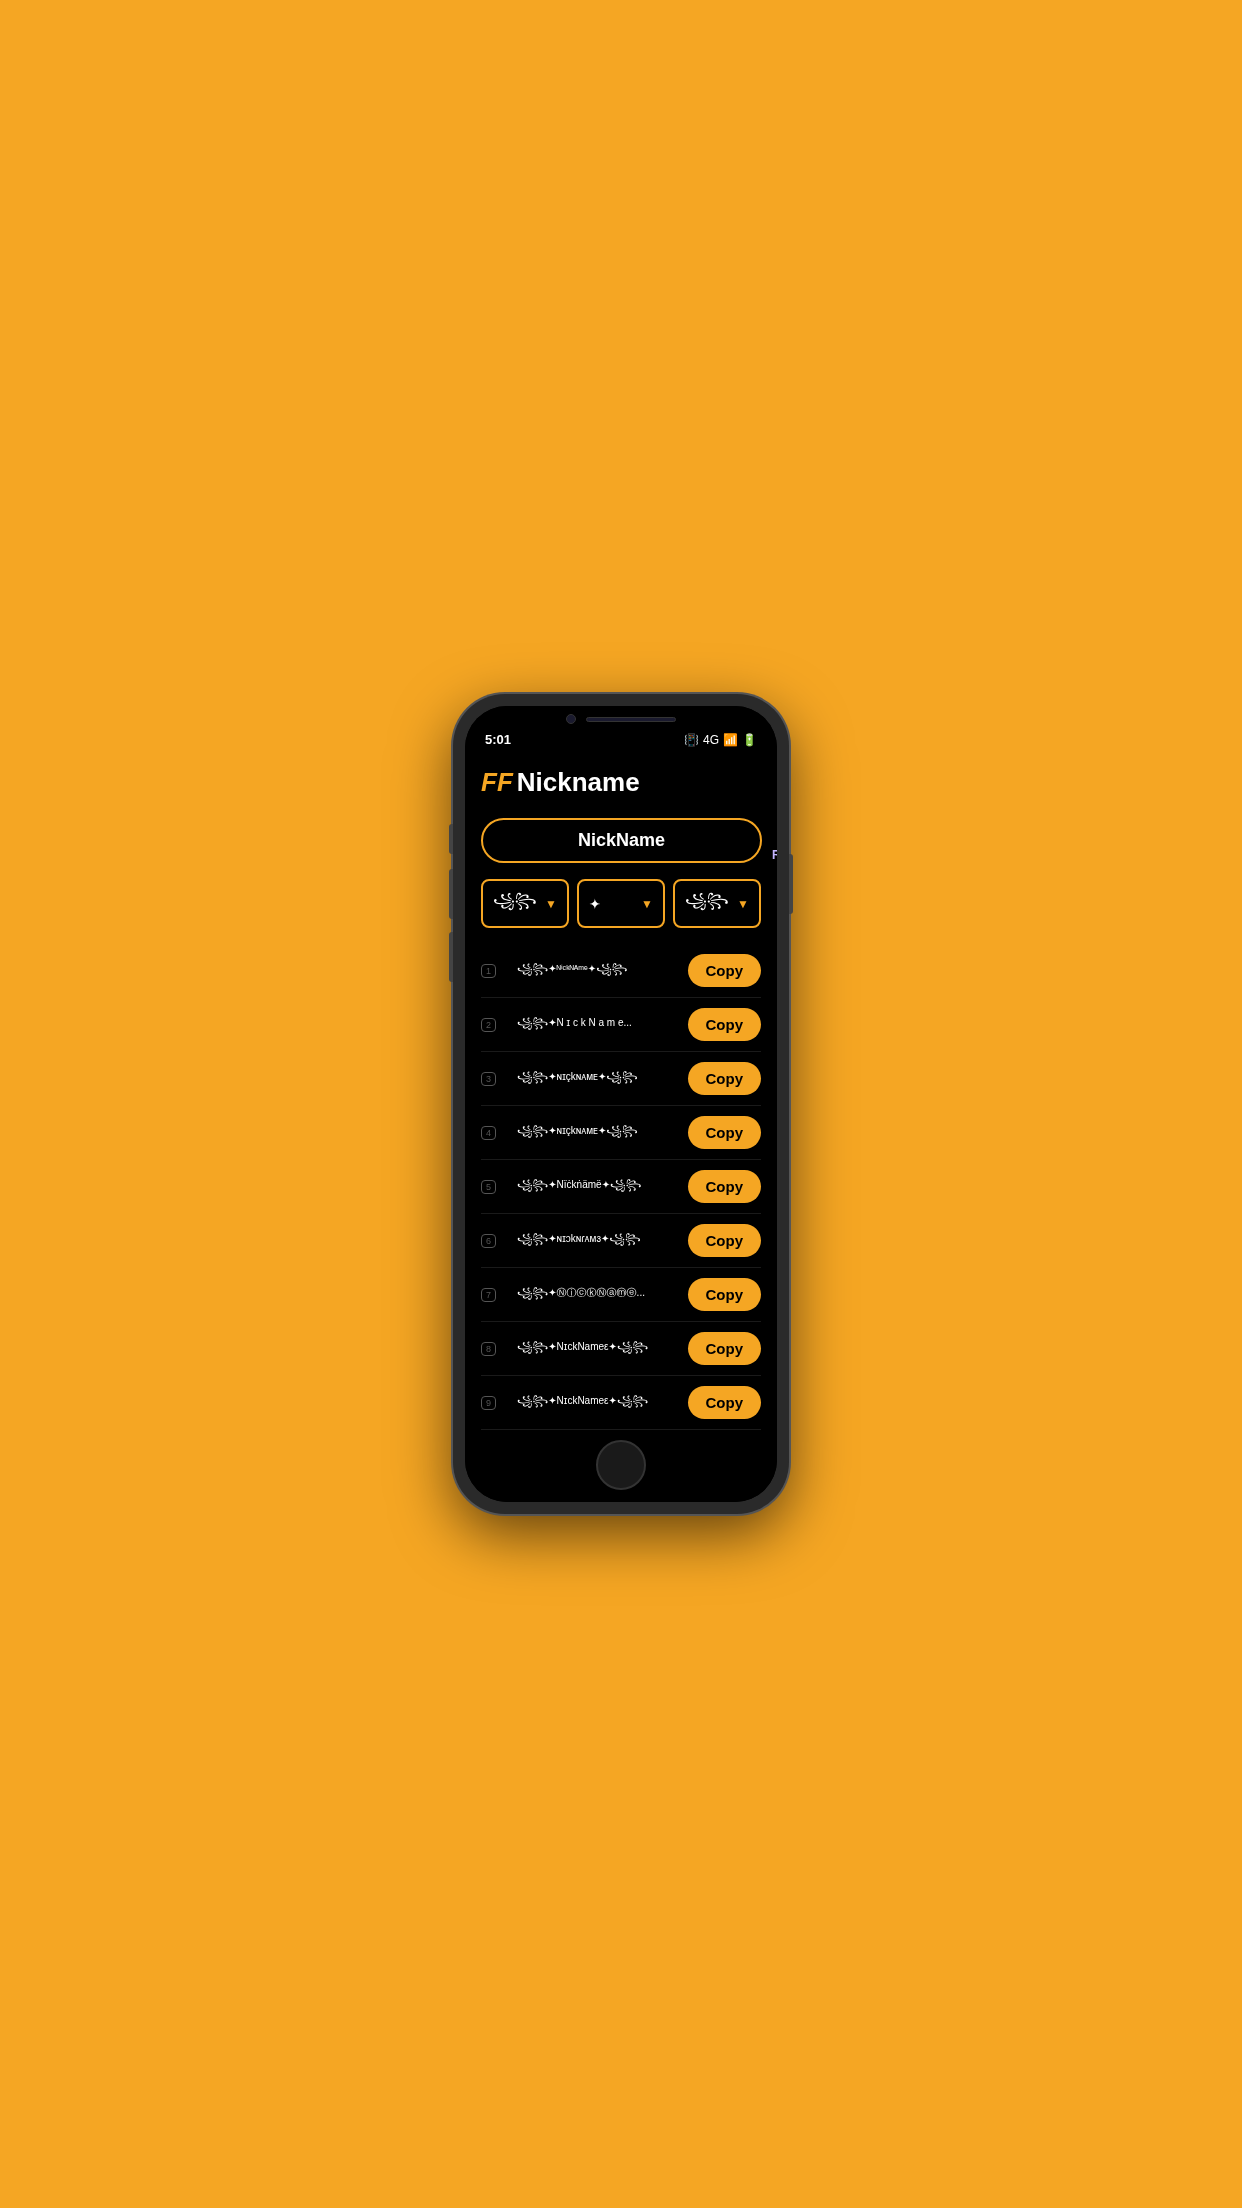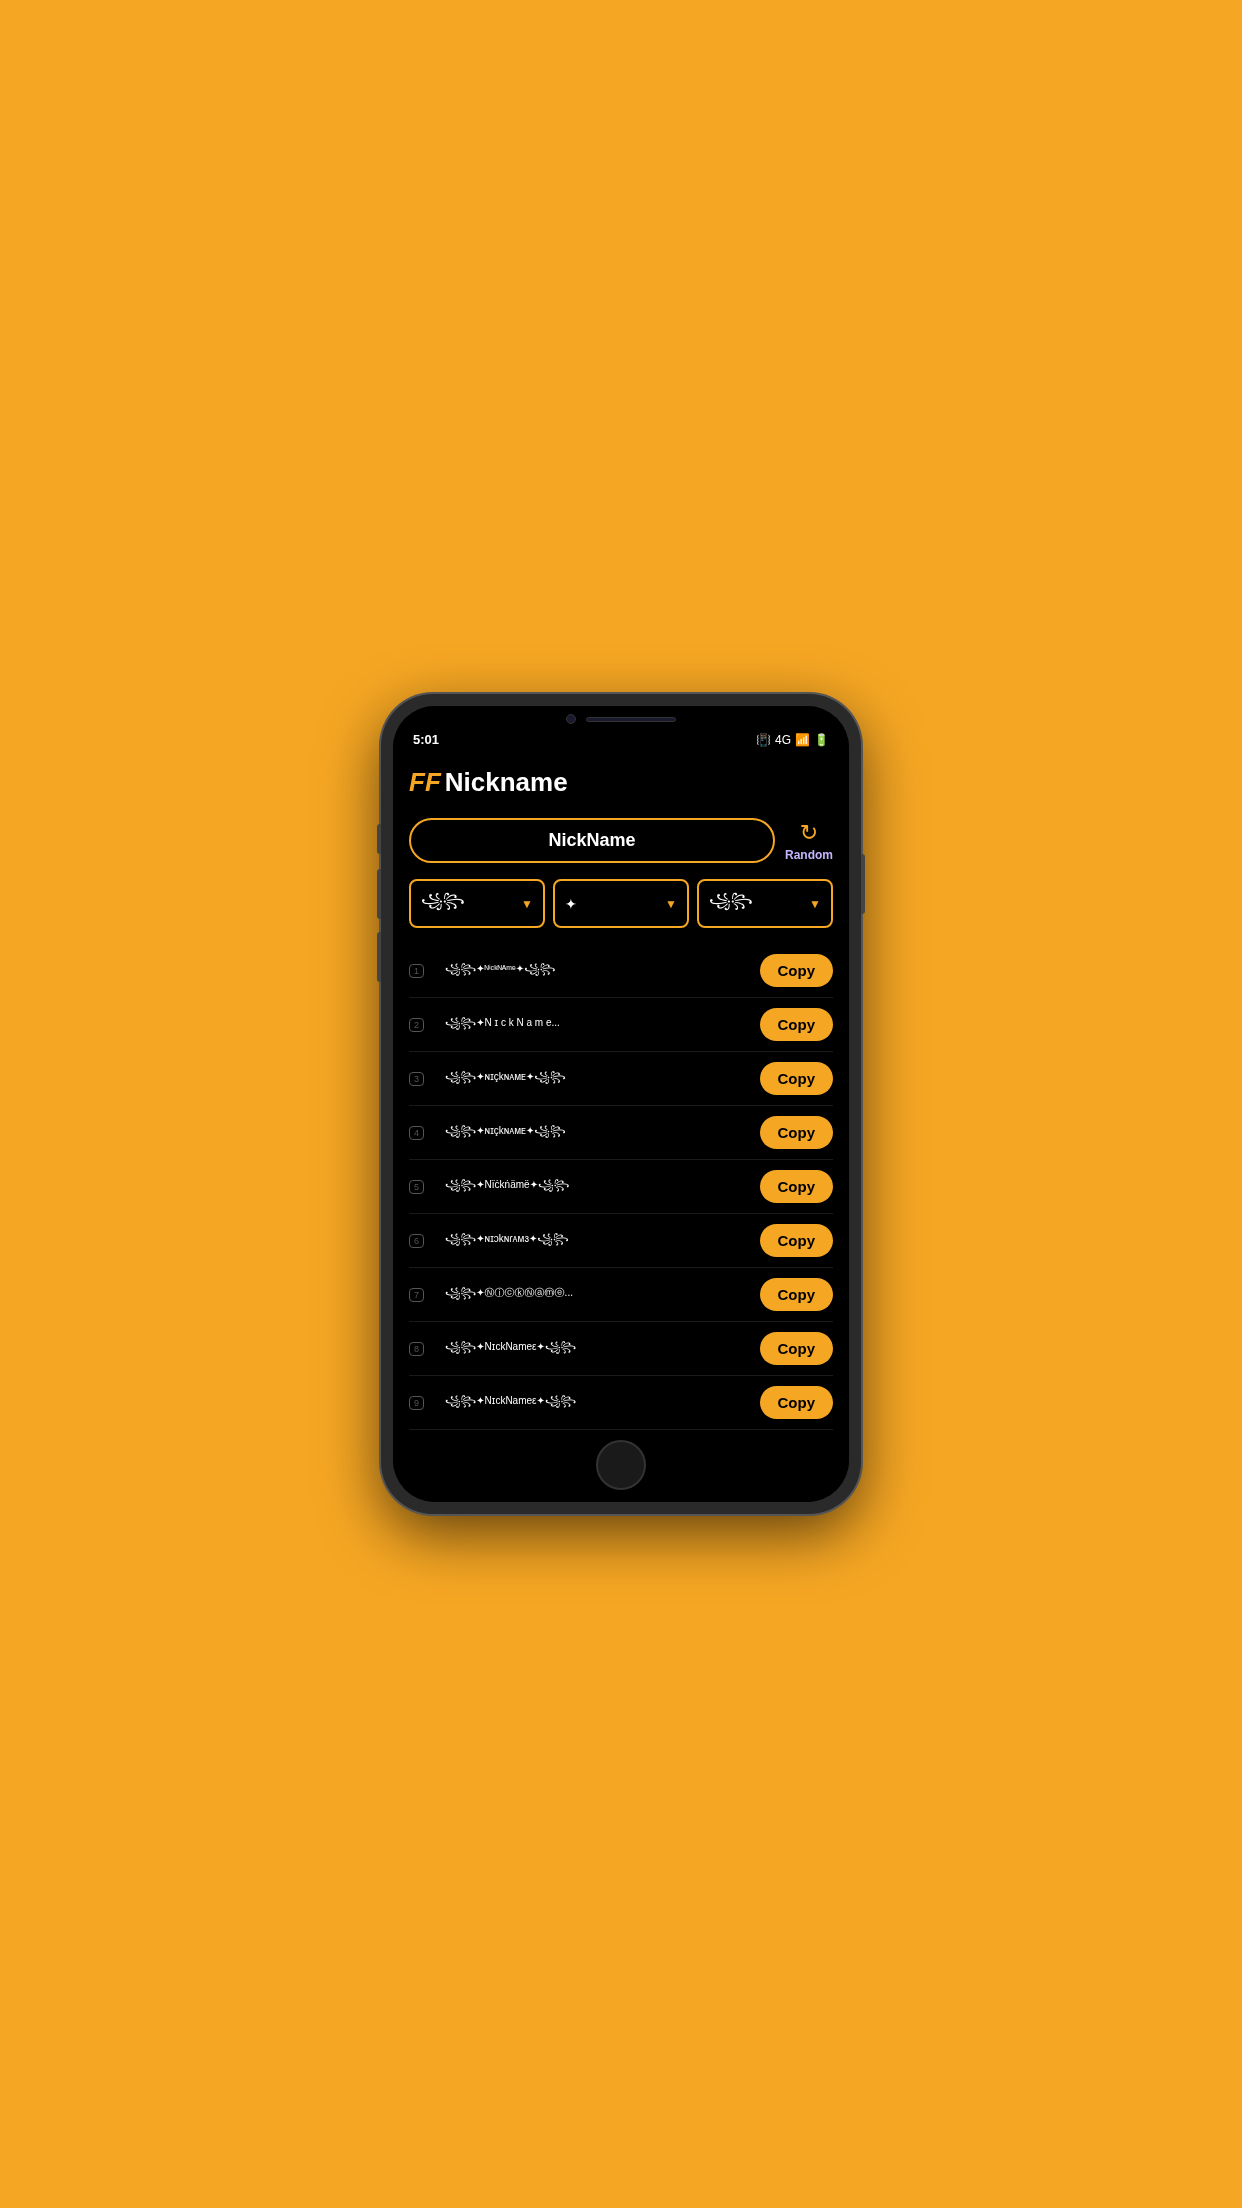--- a/index.html
+++ b/index.html
@@ -8,21 +8,21 @@
     body {
       background-color: #F5A623;
       display: flex;
       justify-content: center;
       align-items: center;
       min-height: 100vh;
       font-family: Arial, sans-serif;
     }
 
     .phone-outer {
-      width: 480px;
+      width: 336px;
       height: 820px;
       background: #2a2a2a;
       border-radius: 52px;
       padding: 12px;
       box-shadow: 0 0 0 2px #555, 0 20px 60px rgba(0,0,0,0.6);
       position: relative;
       display: flex;
       flex-direction: column;
     }
 

